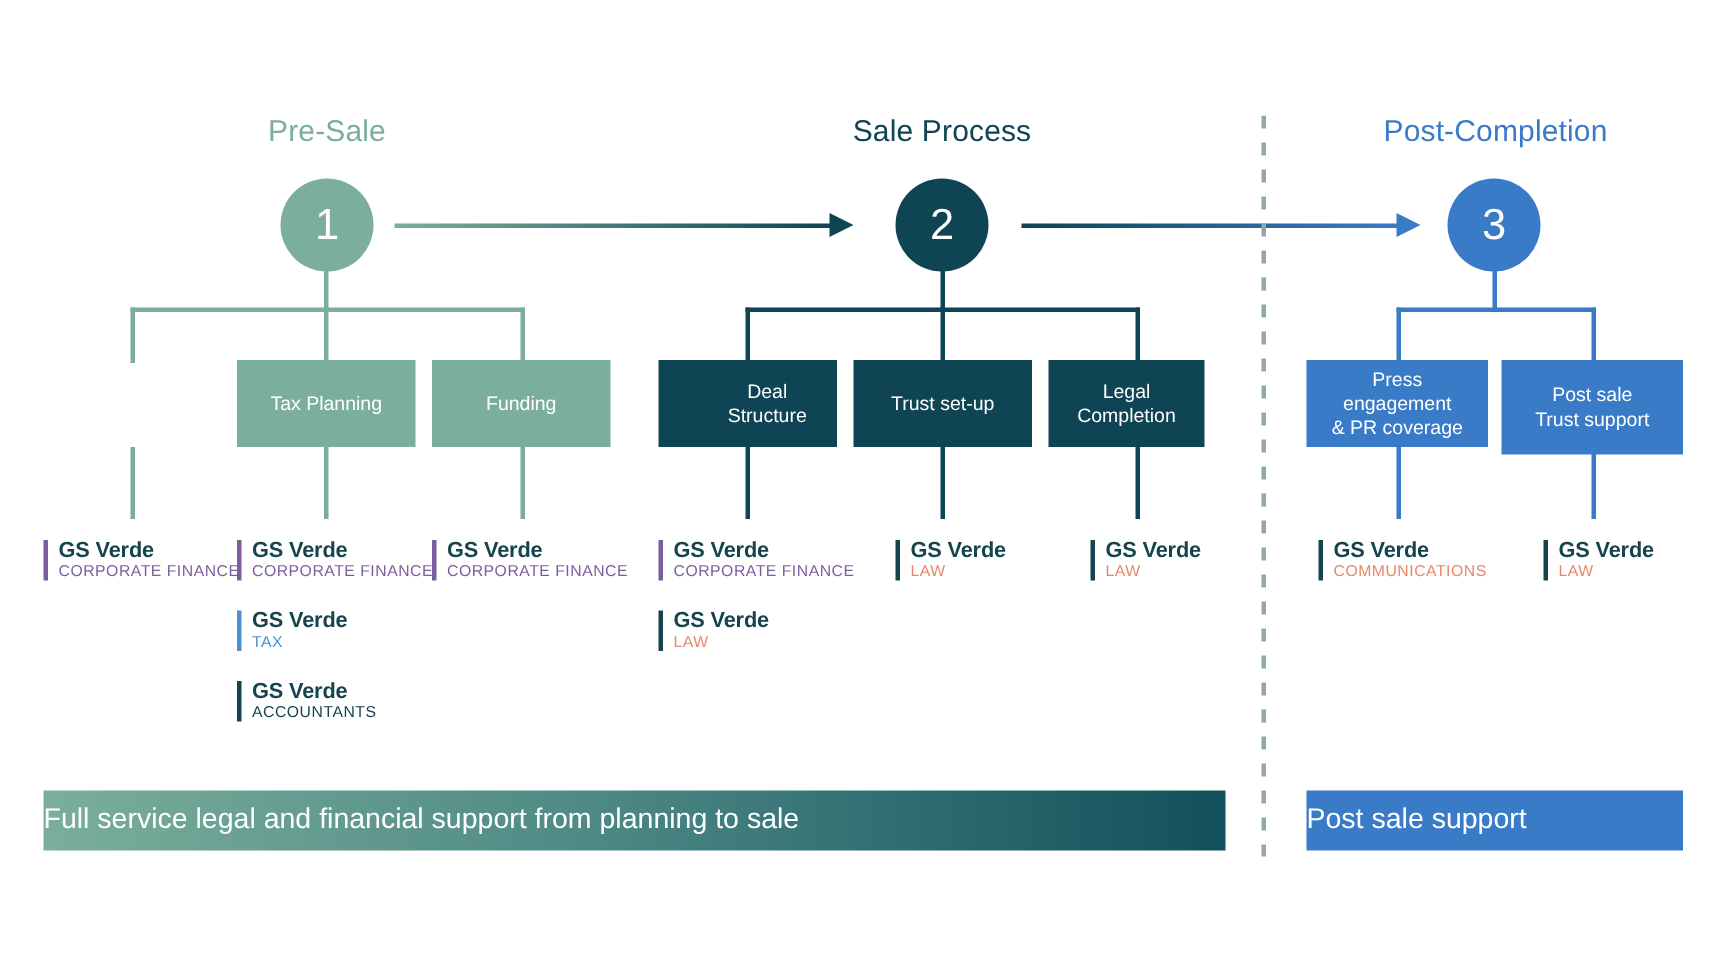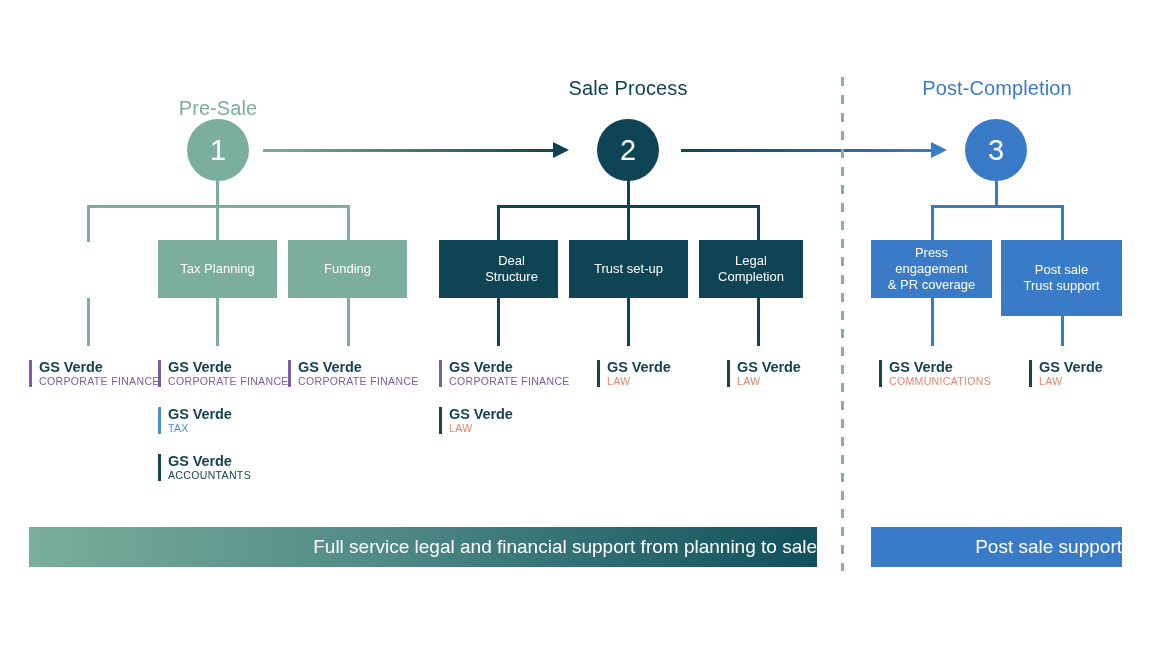--- a/index.html
+++ b/index.html
@@ -23,21 +23,21 @@
   
   .phase-title {
     position: absolute;
     font-size: 20px;
     font-weight: 400;
     letter-spacing: 0.1px;
     white-space: nowrap;
     text-align: center;
     transform: translateX(-50%);
   }
-  #title-pre      { left: 218px; top: 77px; color: #7BAE9B; margin-top: 20px; }
+  #title-pre      { left: 218px; top: 77px; color: #7BAE9B; }
   #title-sale     { left: 628px; top: 77px; color: #0E4453; }
   #title-post     { left: 997px; top: 77px; color: #3A7BC8; }
 
   
   .circle {
     position: absolute;
     width: 62px;
     height: 62px;
     border-radius: 50%;
     display: flex;
@@ -143,21 +143,21 @@
   .brand.law    { border-left-color: #15444F; }
   .brand.law .brand-div { color: #E8866B; }
   .brand.comms  { border-left-color: #15444F; }
   .brand.comms .brand-div { color: #E8866B; }
 
   
   .banner {
     position: absolute;
     display: flex;
     align-items: center;
-    justify-content: flex-end;
+    justify-content: flex-start;
     color: #ffffff;
     font-size: 19px;
     font-weight: 400;
     white-space: nowrap;
   }
   #banner-left {
     left: 29px; top: 527px; width: 788px; height: 40px;
     background: linear-gradient(to right, #7BAE9B 0%, #4F8A86 45%, #11505C 100%);
   }
   #banner-right {
@@ -229,21 +229,21 @@
   <div class="vline" style="left:757px; top:298px; height:48px; background:#0E4453;"></div>
 
   <div class="vline" style="left:995px;  top:178px; height:29px; background:#3A7BC8;"></div>
   <div class="hline" style="left:931px;  top:205px; width:133px; background:#3A7BC8;"></div>
   <div class="vline" style="left:931px;  top:205px; height:37px; background:#3A7BC8;"></div>
   <div class="vline" style="left:1061px; top:205px; height:37px; background:#3A7BC8;"></div>
 
   <div class="box blue" style="left:871px;  top:240px; width:121px; height:58px;">
       <span class="ml">Press engagement<br>&amp; PR coverage</span>
     </div>
-  <div class="box blue" style="left:1001px; top:240px; width:121px; height:76px;">
+  <div class="box blue" style="left:1001px; top:240px; width:121px; height:63px;">
       <span class="ml">Post sale<br>Trust support</span>
     </div>
 
   <div class="vline" style="left:931px;  top:298px; height:48px; background:#3A7BC8;"></div>
   <div class="vline" style="left:1061px; top:298px; height:48px; background:#3A7BC8;"></div>
 
   <div class="brand cf" style="left:29px;  top:360px;">
     <span class="brand-name">GS Verde</span>
     <span class="brand-div">CORPORATE FINANCE</span>
   </div>

